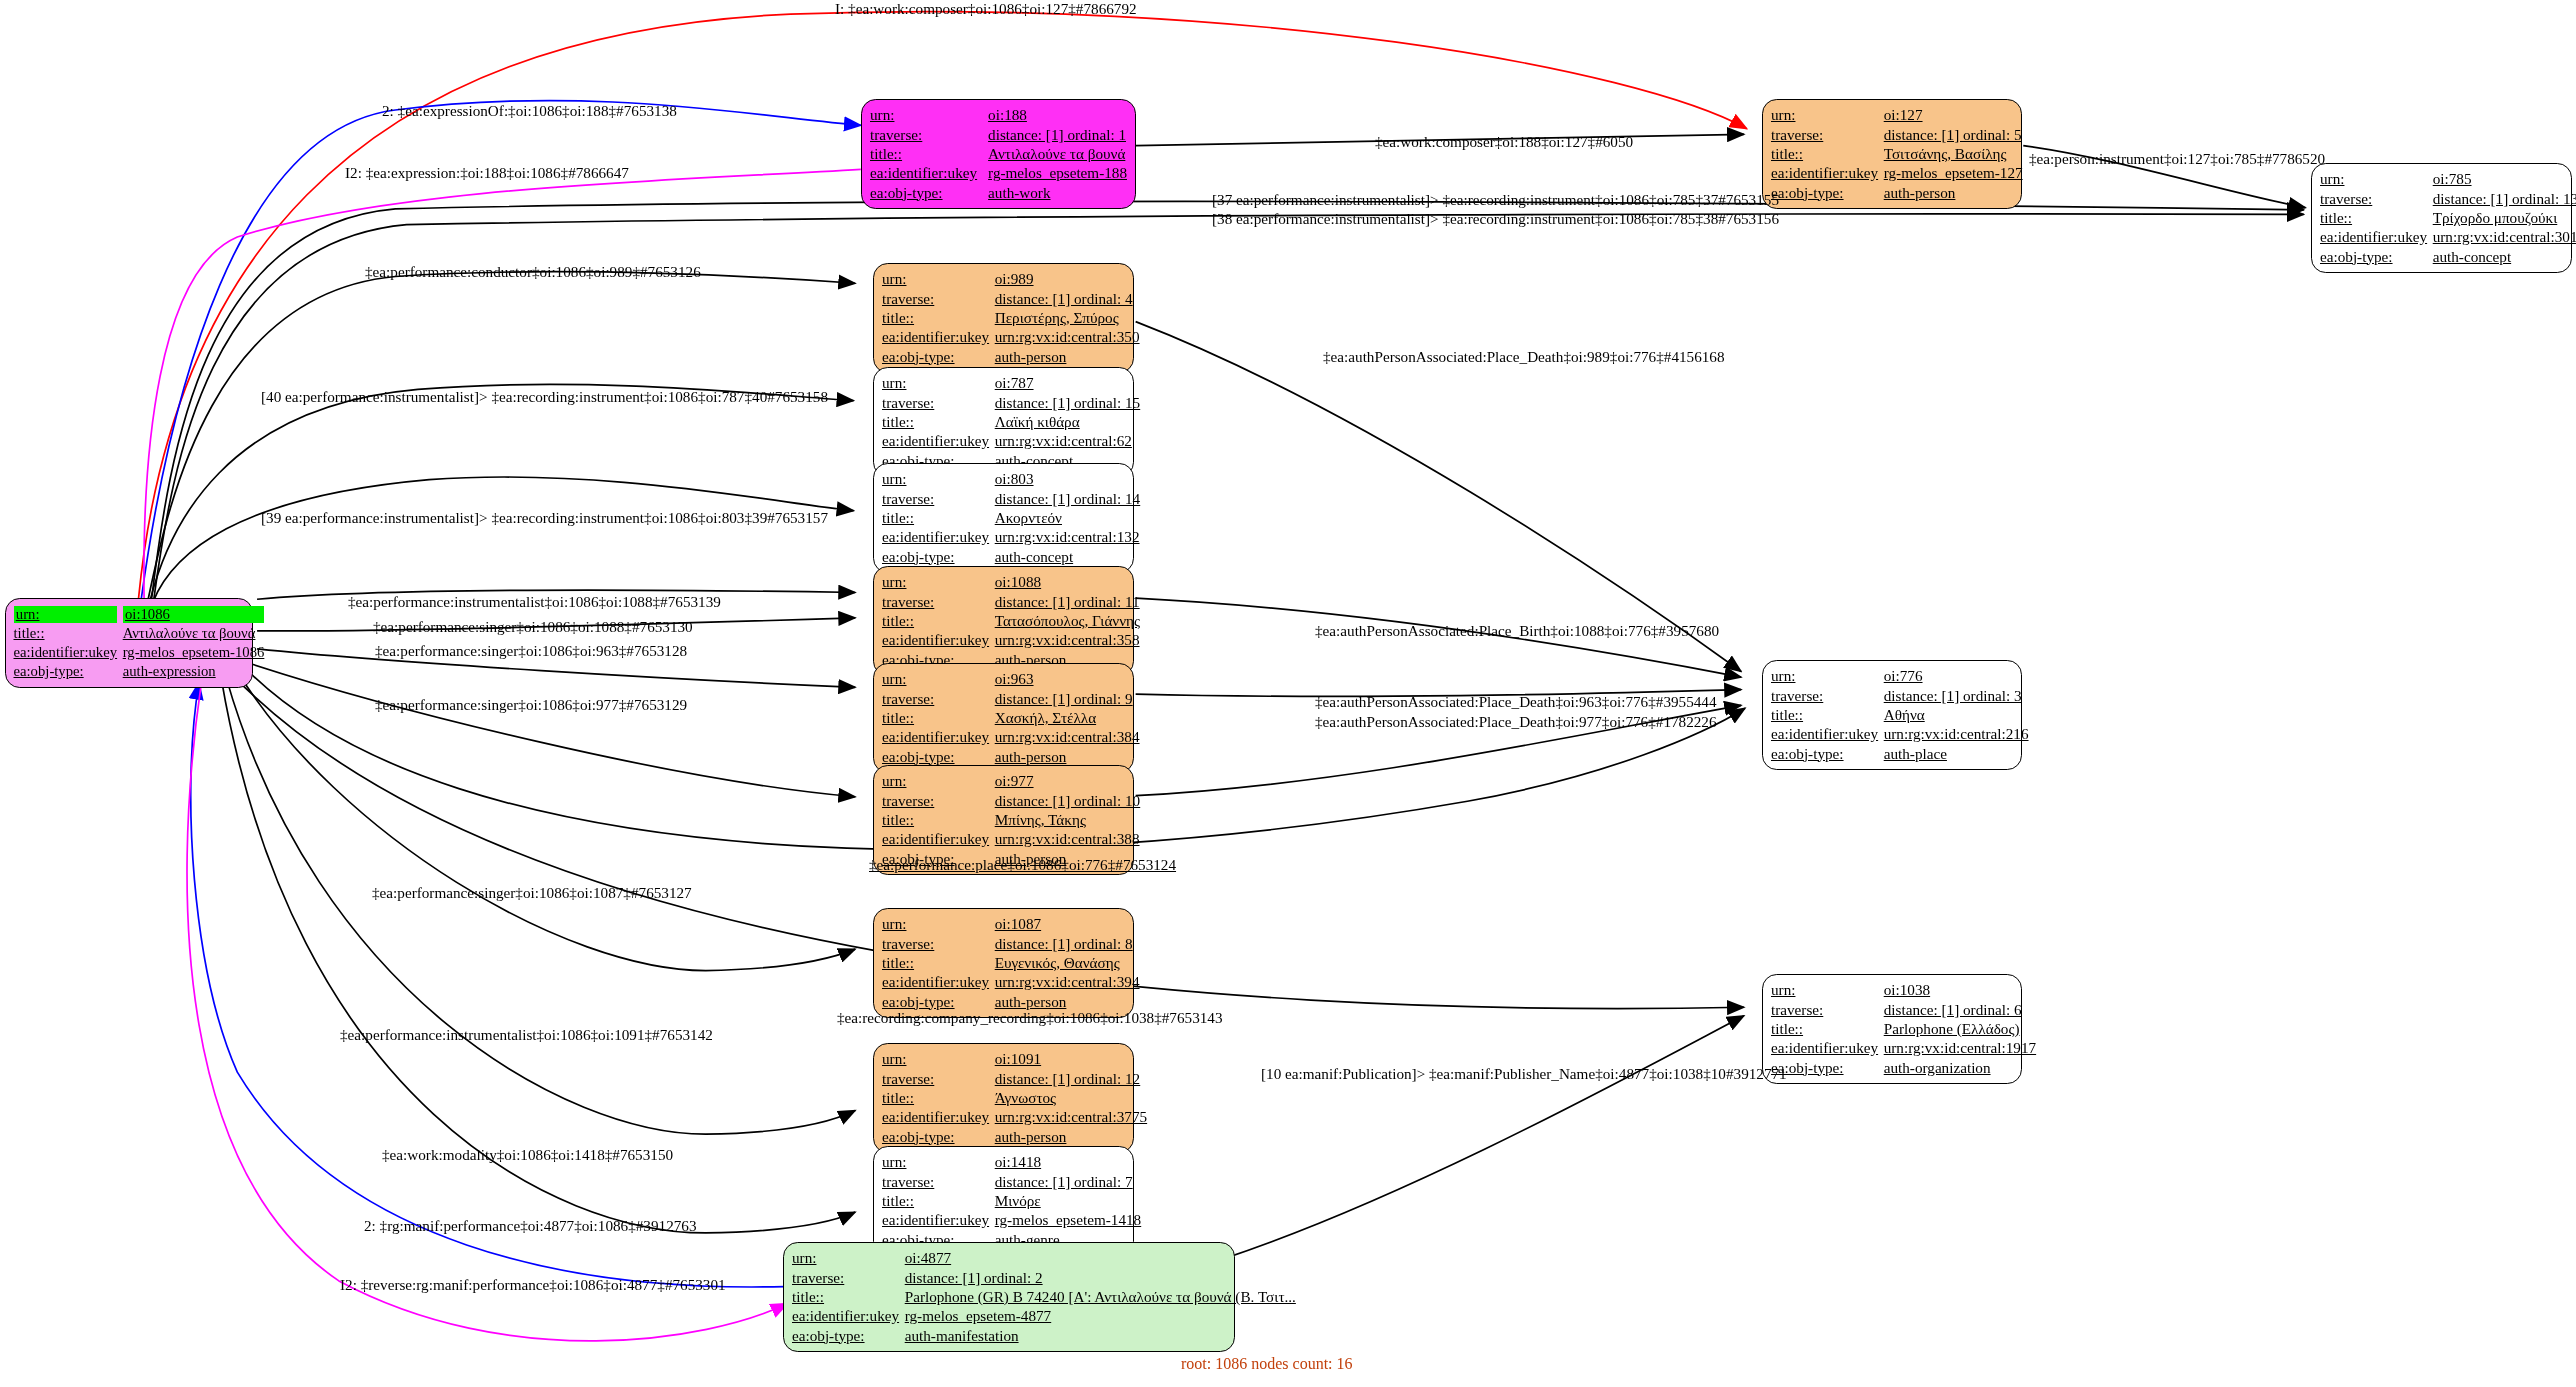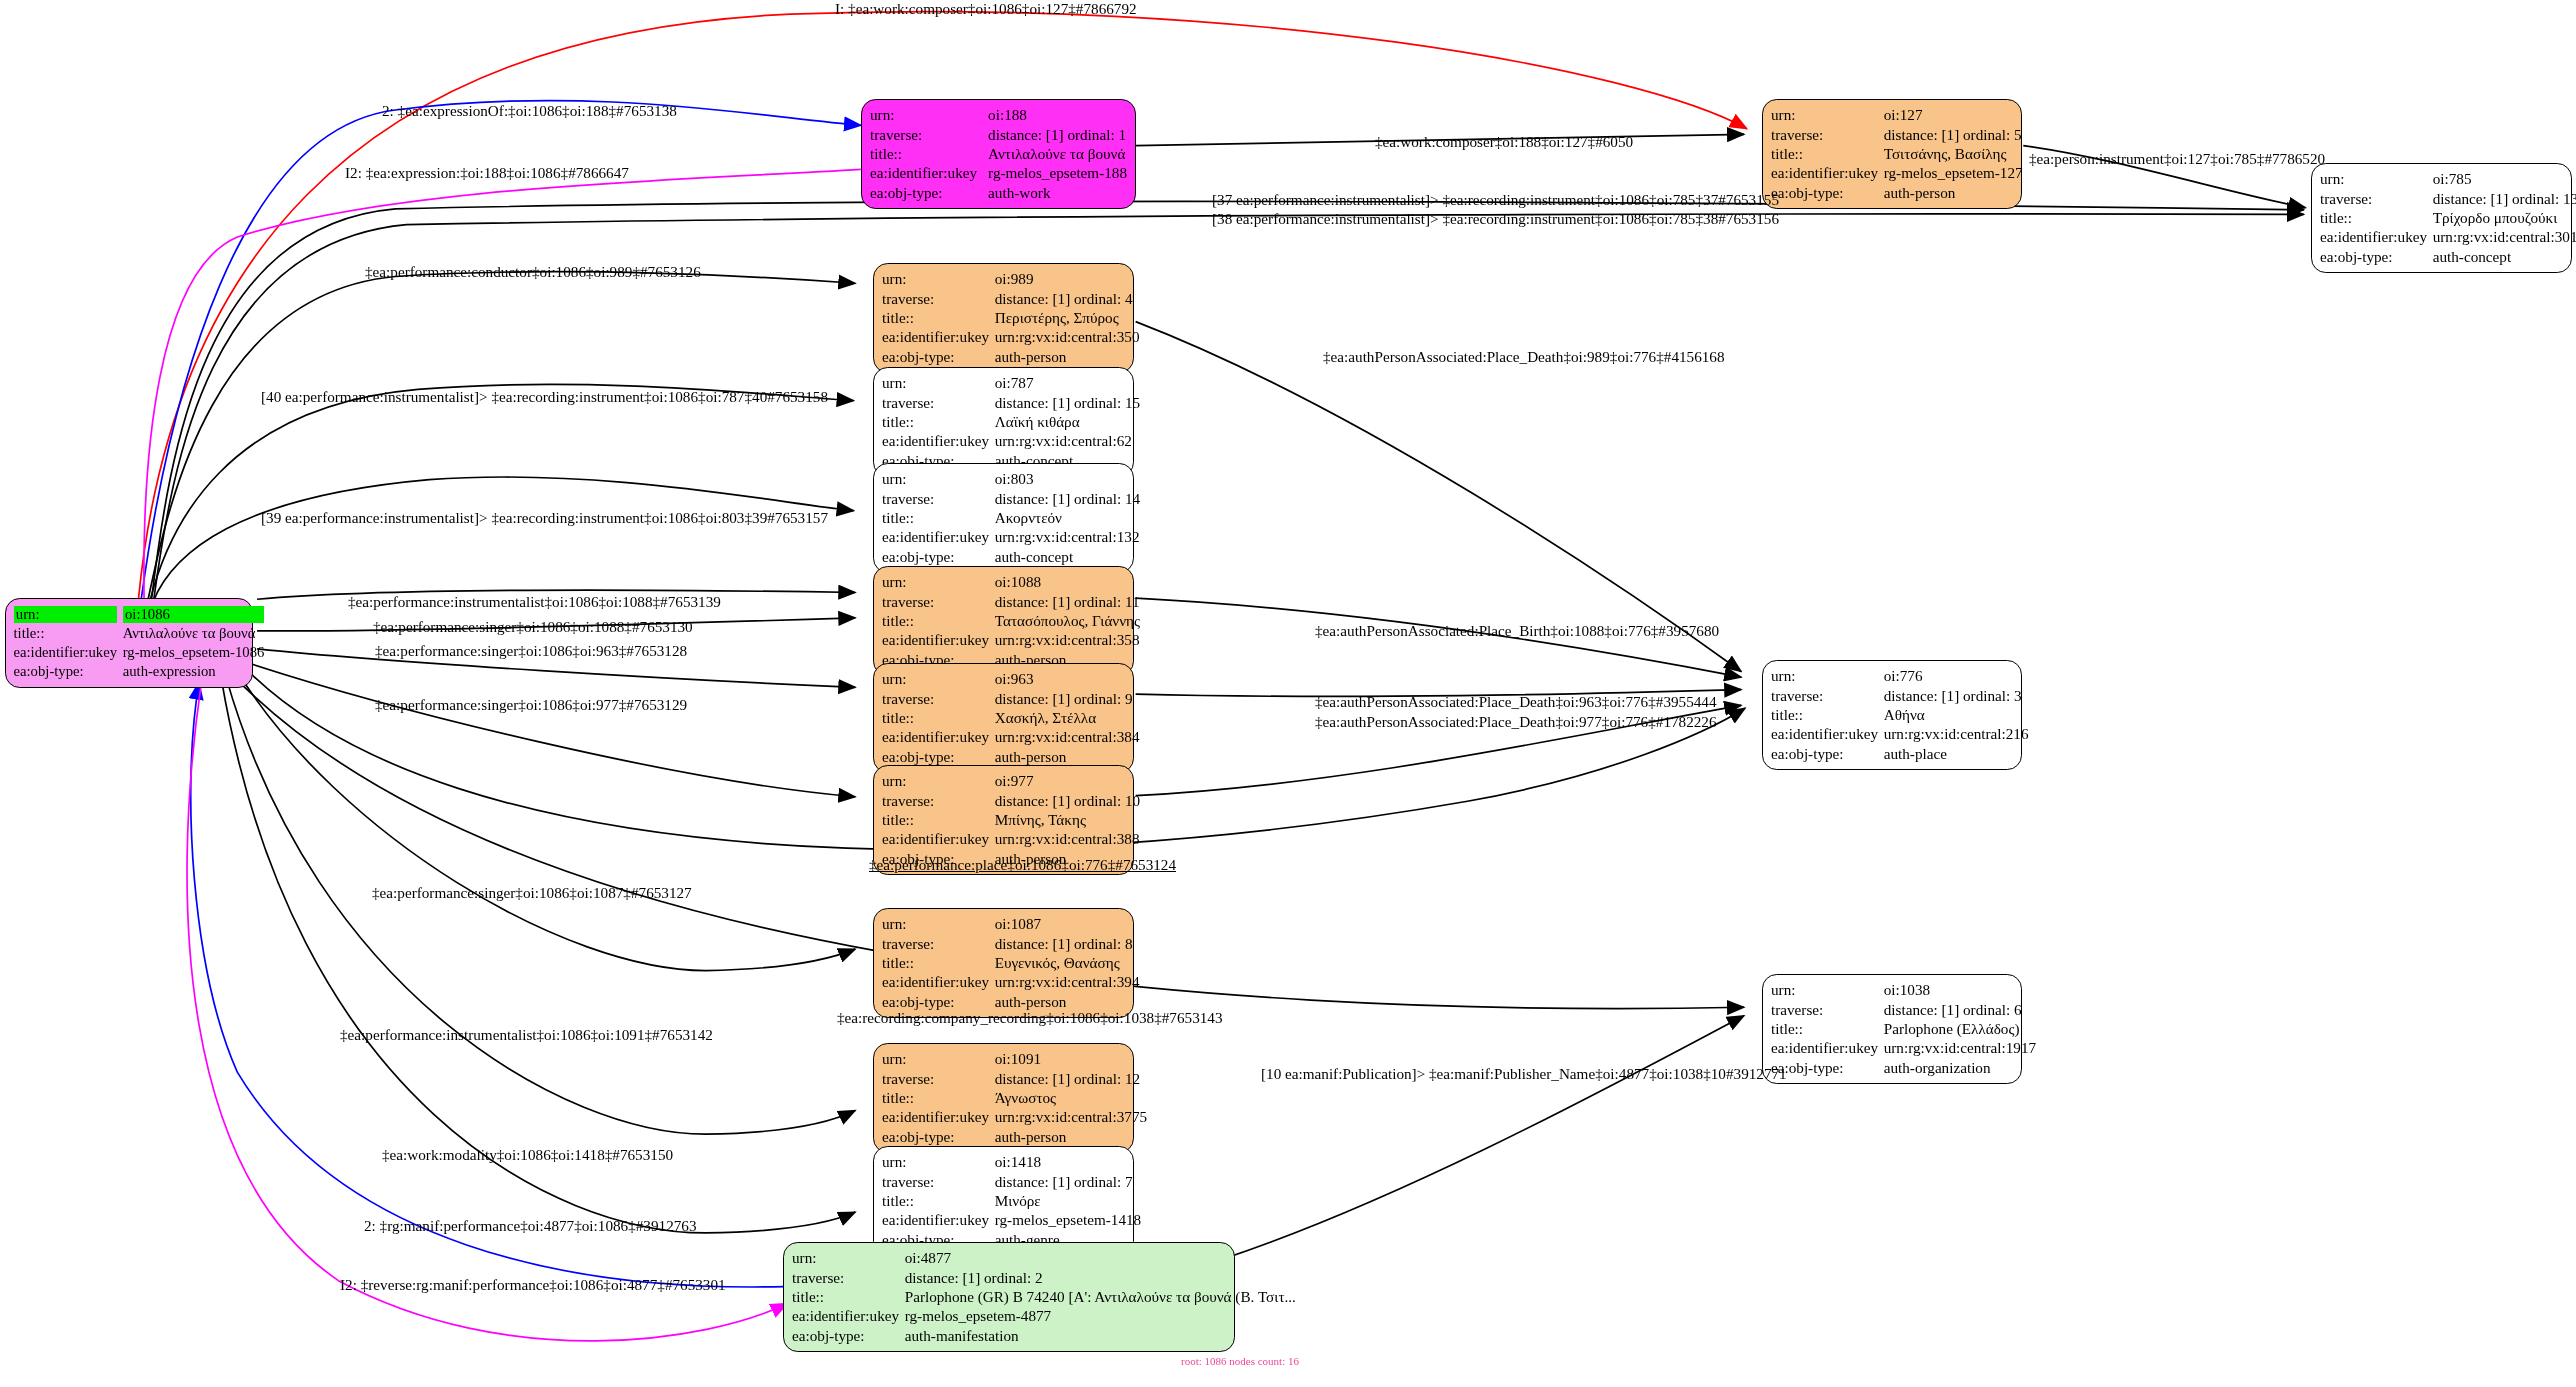--- a/index.html
+++ b/index.html
@@ -1,34 +1,34 @@
 <!DOCTYPE html>
 <html style="font-size:9px"><head>
 <meta charset="utf-8">
 <style>
   html,body{margin:0;padding:0;background:#ffffff;}
   body{font-family:"Liberation Serif", serif;}
   #canvas{position:relative;width:2576px;height:1387px;overflow:hidden;background:#fff;}
   svg.edges{position:absolute;left:0;top:0;width:2576px;height:1387px;pointer-events:none;}
   .node{position:absolute;border:1.7px solid #000;border-radius:14.7px;box-sizing:border-box;
         background:#ffffff;padding:5.6px 8px;}
-  .node table{border-collapse:collapse;width:100%;}
+  .node table{border-collapse:collapse;width:100%;text-decoration:underline;}
   .node td{font-size:15.2px;line-height:1.05;padding:1.7px 0;white-space:nowrap;color:#000;}
   .node td.k{width:121px;padding-right:5.6px;}
   .node td.v{}
   .node.wide td.k{width:141px;}
   .nd-orange{background:#f8c48a;}
   .nd-white{background:#ffffff;}
   .nd-magenta{background:#ff2ff5;}
   .nd-pink{background:#f79cf2;}
   .nd-green{background:#cdf2c8;}
   .hl-green{background:#00ef00;display:block;padding:0.6px 2.3px;}
   .root td{font-size:14.7px;}
   .elabel{position:absolute;font-size:15.2px;color:#000;white-space:nowrap;line-height:1;}
-  .footer{position:absolute;font-size:11px;color:#ec4899;white-space:nowrap;text-align:right;}
+  .footer{position:absolute;font-size:16px;color:#c2410c;white-space:nowrap;text-align:right;}
 </style>
 </head>
 <body>
 
 <div id="canvas">
 
   <svg class="edges" viewBox="0 0 4564 2458">
     <defs>
       <marker id="ah" markerWidth="11" markerHeight="9" refX="10" refY="4.5" orient="auto">
         <path d="M0,0 L11,4.5 L0,9 z" fill="#000"></path>

